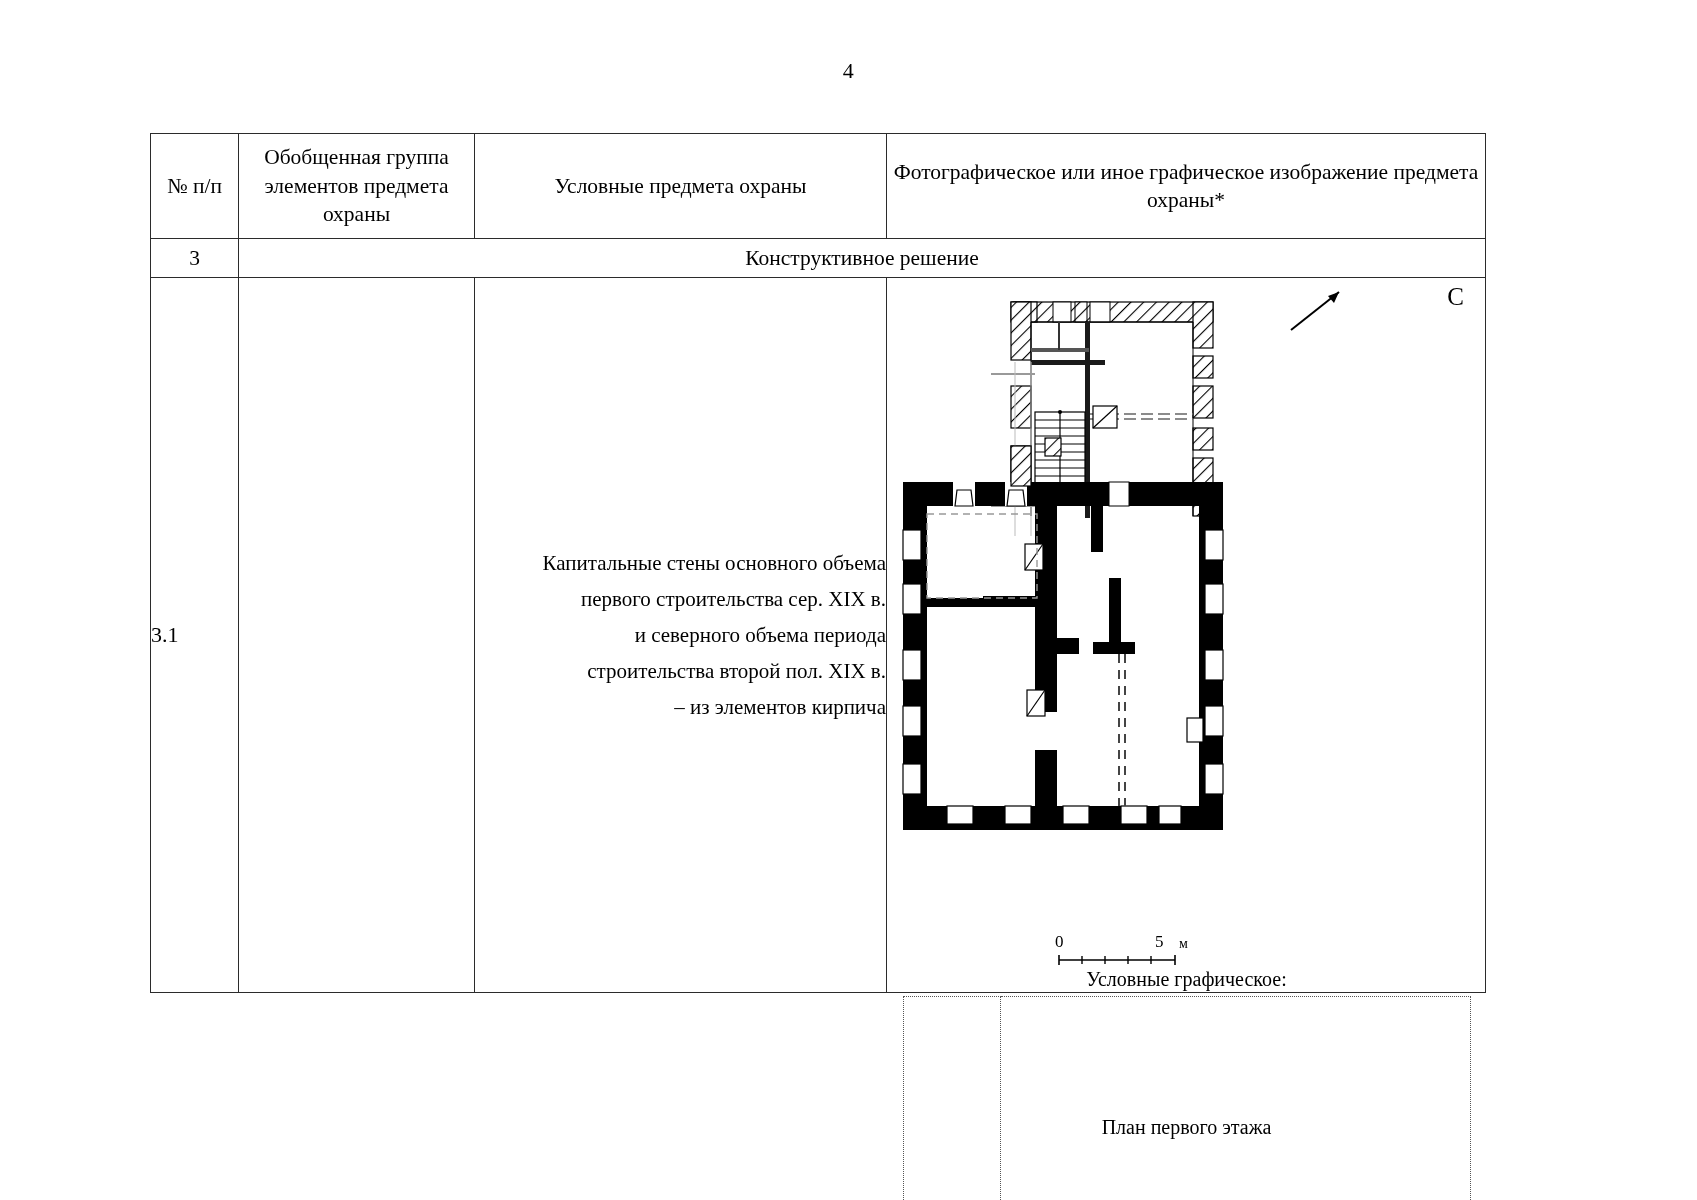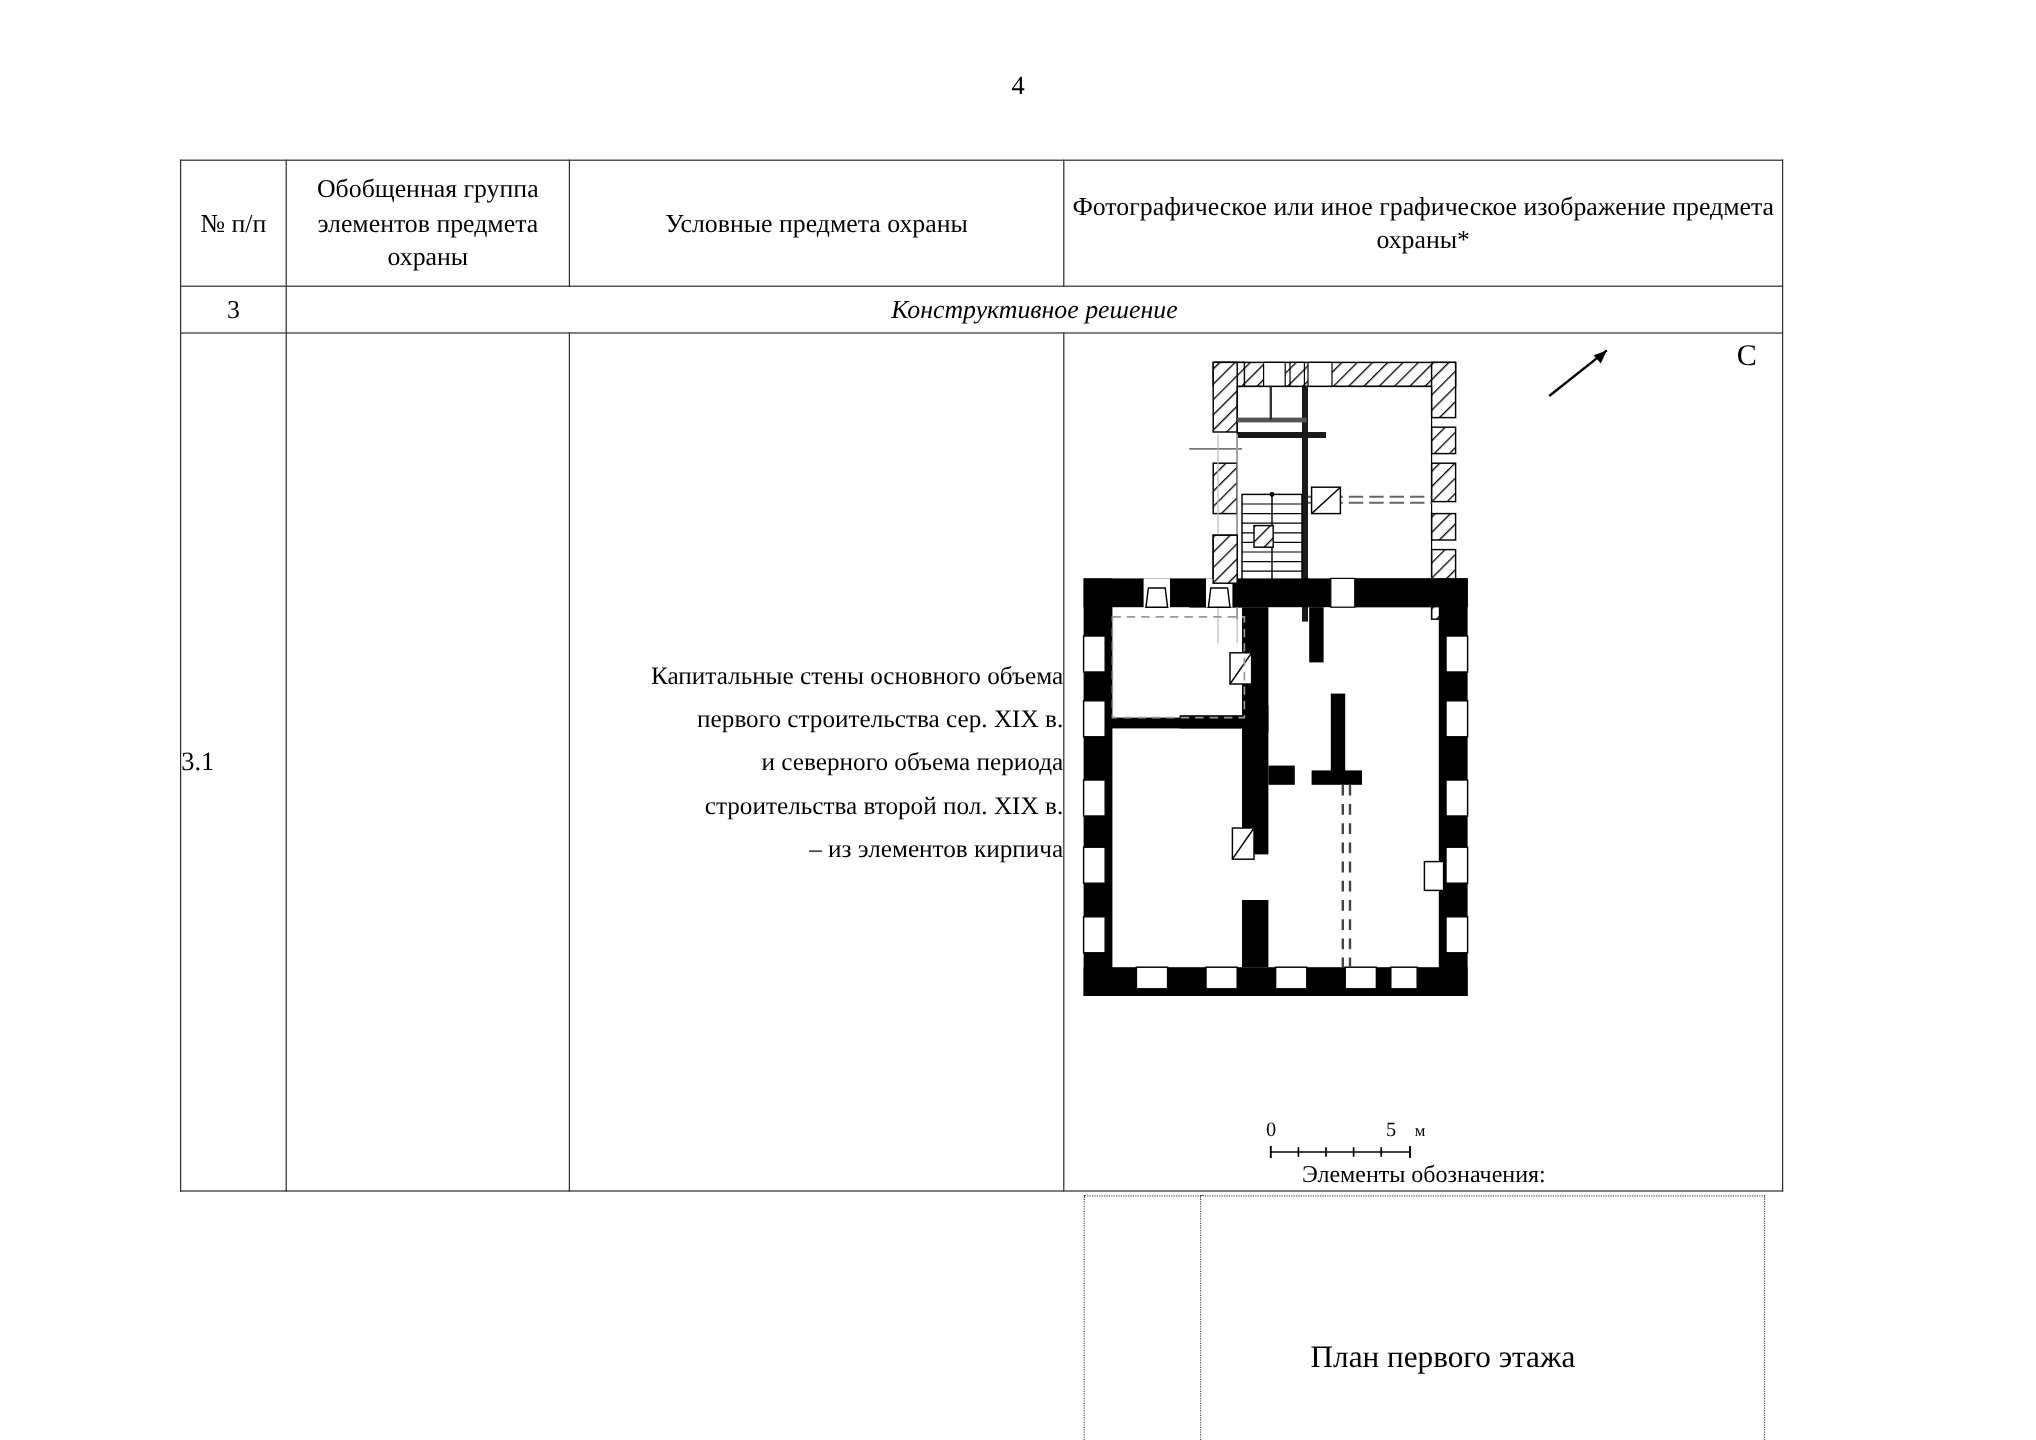--- a/index.html
+++ b/index.html
@@ -58,21 +58,20 @@
   .hdr-row td { height: 104px; }
 
   .sec-row td {
     height: 38px;
     text-align: center;
     font-size: 21.5px;
   }
   .sec-title {
     text-align: center;
     font-size: 21.5px;
-    font-style: italic;
   }
 
   .body-row td { height: 714px; }
 
   .rownum {
     text-align: left;
     font-size: 22px;
   }
 
   .elem-text {
@@ -149,25 +148,25 @@
     vertical-align: middle;
   }
   .lg-sym { width: 96px; height: 52px; text-align: center; }
   .lg-txt {
     font-size: 19px;
     line-height: 1.2;
     padding: 4px 6px 4px 8px;
   }
   .caption {
     position: absolute;
-    left: 16px;
+    left: 0;
     top: 838px;
     width: 599px;
     text-align: center;
-    font-size: 26px;
+    font-size: 20px;
   }
 </style>
 </head>
 <body>
 
 <div class="page">
 
   <div class="page-number">4</div>
 
   <table class="doc">
@@ -344,21 +343,21 @@
               <line x1="4" y1="8" x2="120" y2="8" stroke="#000" stroke-width="1.4"></line>
               <line x1="4" y1="3" x2="4" y2="13" stroke="#000" stroke-width="1.6"></line>
               <line x1="27" y1="4" x2="27" y2="12" stroke="#000" stroke-width="1.4"></line>
               <line x1="50" y1="4" x2="50" y2="12" stroke="#000" stroke-width="1.4"></line>
               <line x1="73" y1="4" x2="73" y2="12" stroke="#000" stroke-width="1.4"></line>
               <line x1="96" y1="4" x2="96" y2="12" stroke="#000" stroke-width="1.4"></line>
               <line x1="120" y1="3" x2="120" y2="13" stroke="#000" stroke-width="1.6"></line>
             </svg>
           </div>
 
-          <div class="legend-title">Элементы обозначения:</div>
+          <div class="legend-title">Условные графическое:</div>
 
           <table class="legend">
             <tbody>
                   <tr>
               <td class="lg-sym">
                 
               </td>
               <td class="lg-txt">- капитальные стены периода строительства сер. XIX в.</td>
             </tr>
 

